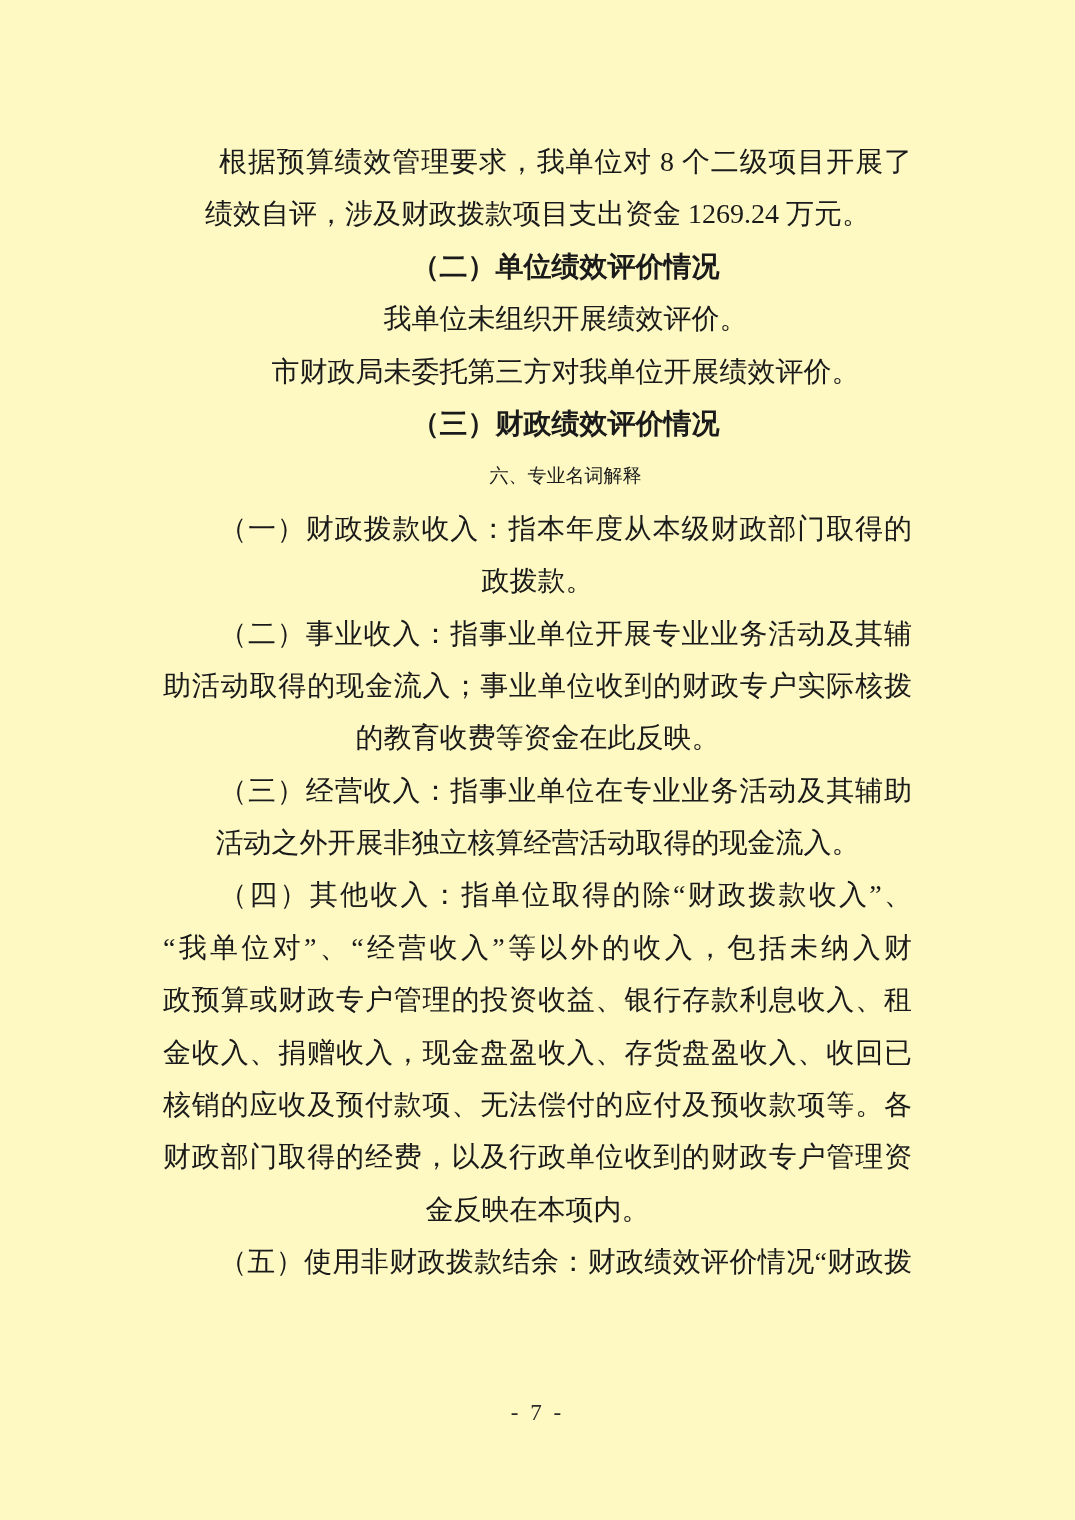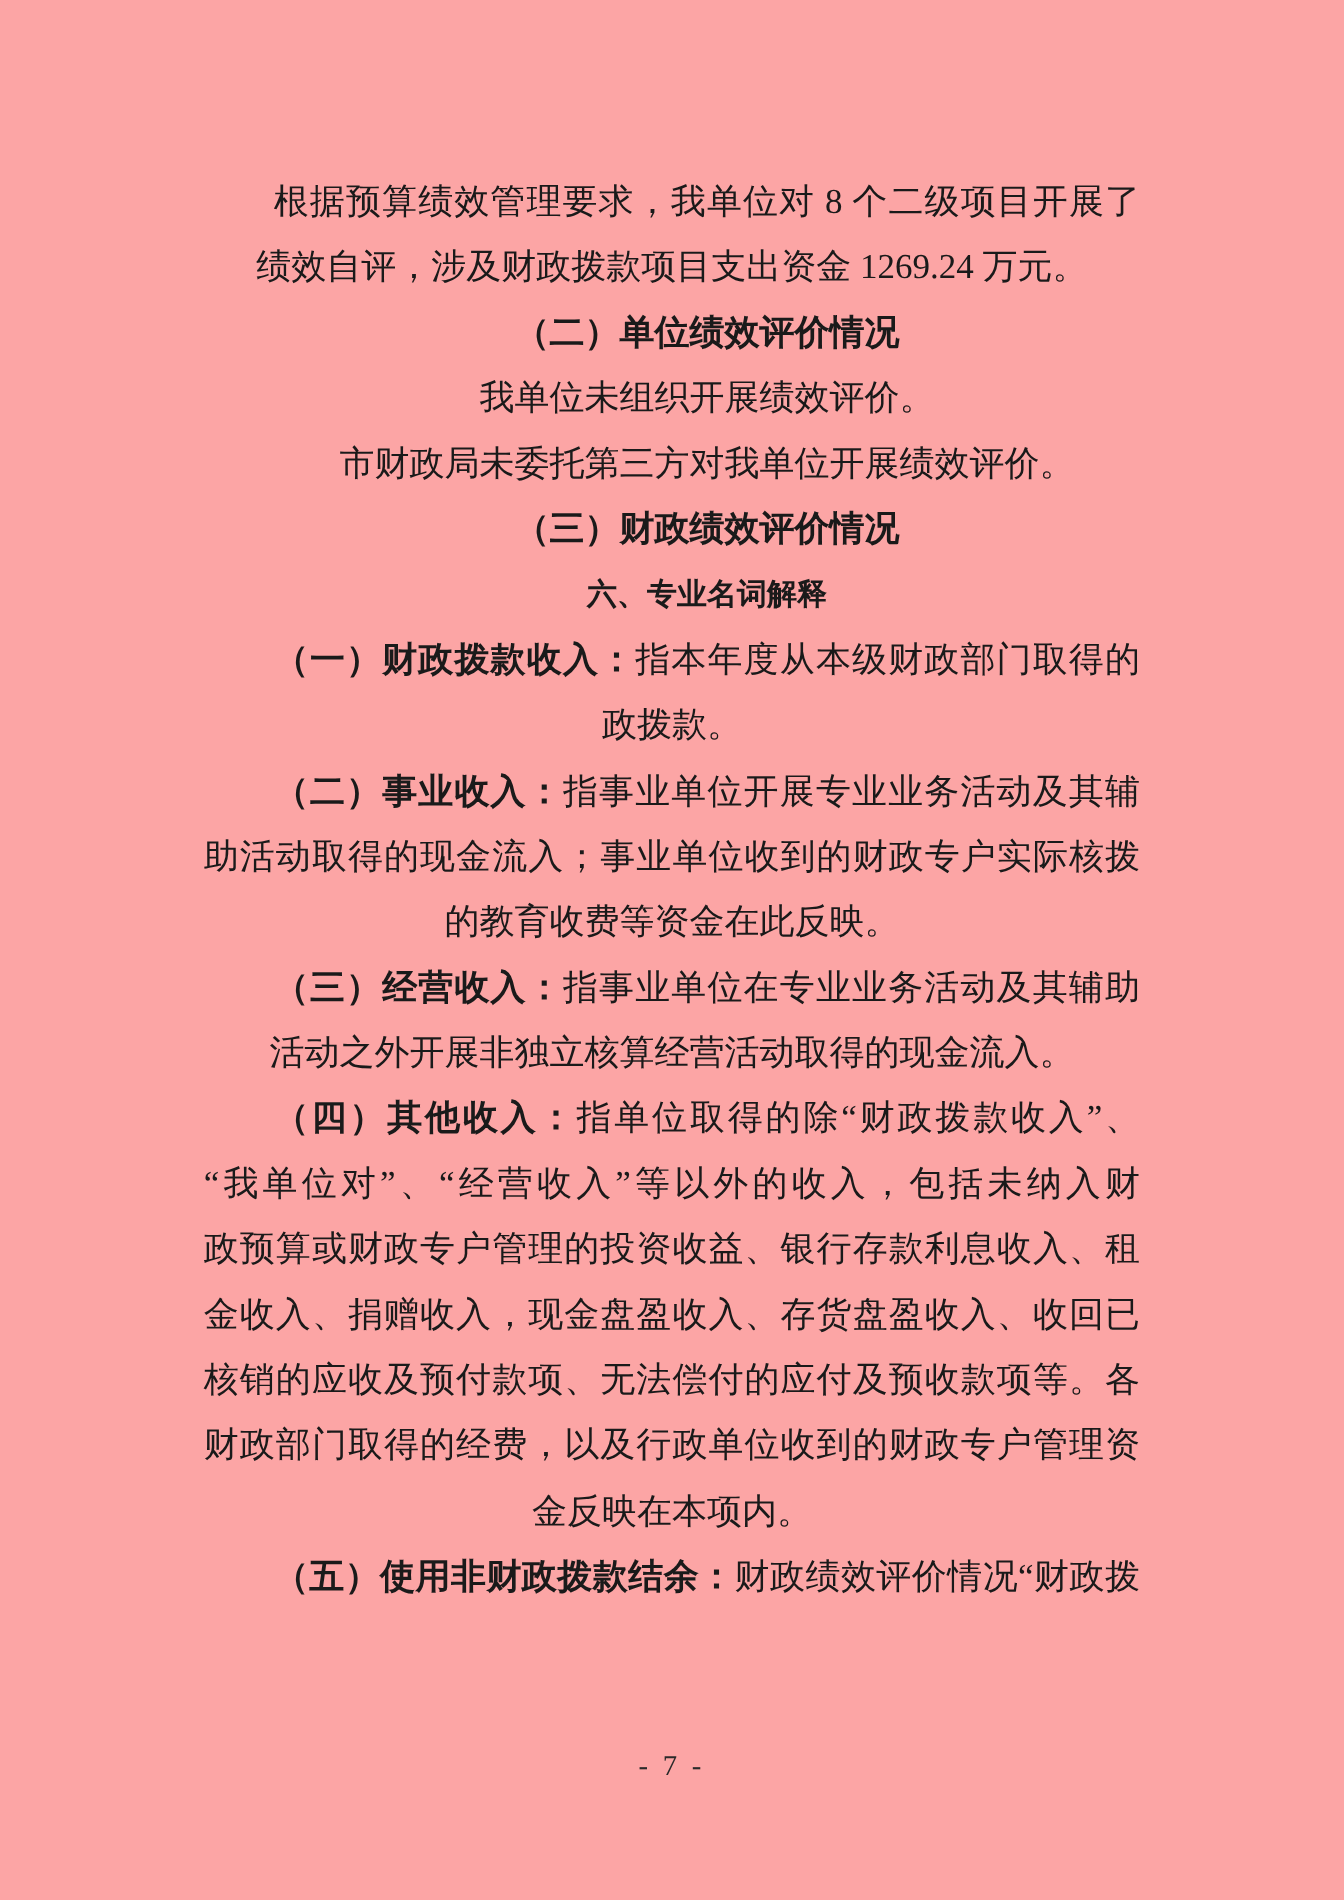--- a/index.html
+++ b/index.html
@@ -4,21 +4,21 @@
 <style>
   html, body {
     margin: 0;
     padding: 0;
     background: #ffffff;
   }
   .page {
     position: relative;
     width: 1075px;
     height: 1520px;
-    background: #fca5a5;
+    background: #fef9c3;
     overflow: hidden;
     font-family: "Liberation Serif", serif;
   }
   .doc-body {
     position: absolute;
     left: 163px;
     top: 136px;
     width: 749px;
   }
   .line {
@@ -32,29 +32,29 @@
     overflow: visible;
   }
   .line.indent {
     text-indent: 56px;
   }
   .line.fill {
     text-align: justify;
     text-align-last: justify;
   }
   .line .label {
-    font-weight: bold;
+    font-weight: normal;
   }
   .line.subheading {
     font-weight: bold;
   }
   .line.section-heading {
-    font-weight: bold;
+    font-weight: normal;
     font-family: "Liberation Sans", sans-serif;
-    font-size: 24px;
+    font-size: 19px;
   }
   .page-footer {
     position: absolute;
     left: 0;
     top: 1400px;
     width: 1075px;
     text-align: center;
     font-size: 23px;
     color: #2a2a2a;
     letter-spacing: 3px;

